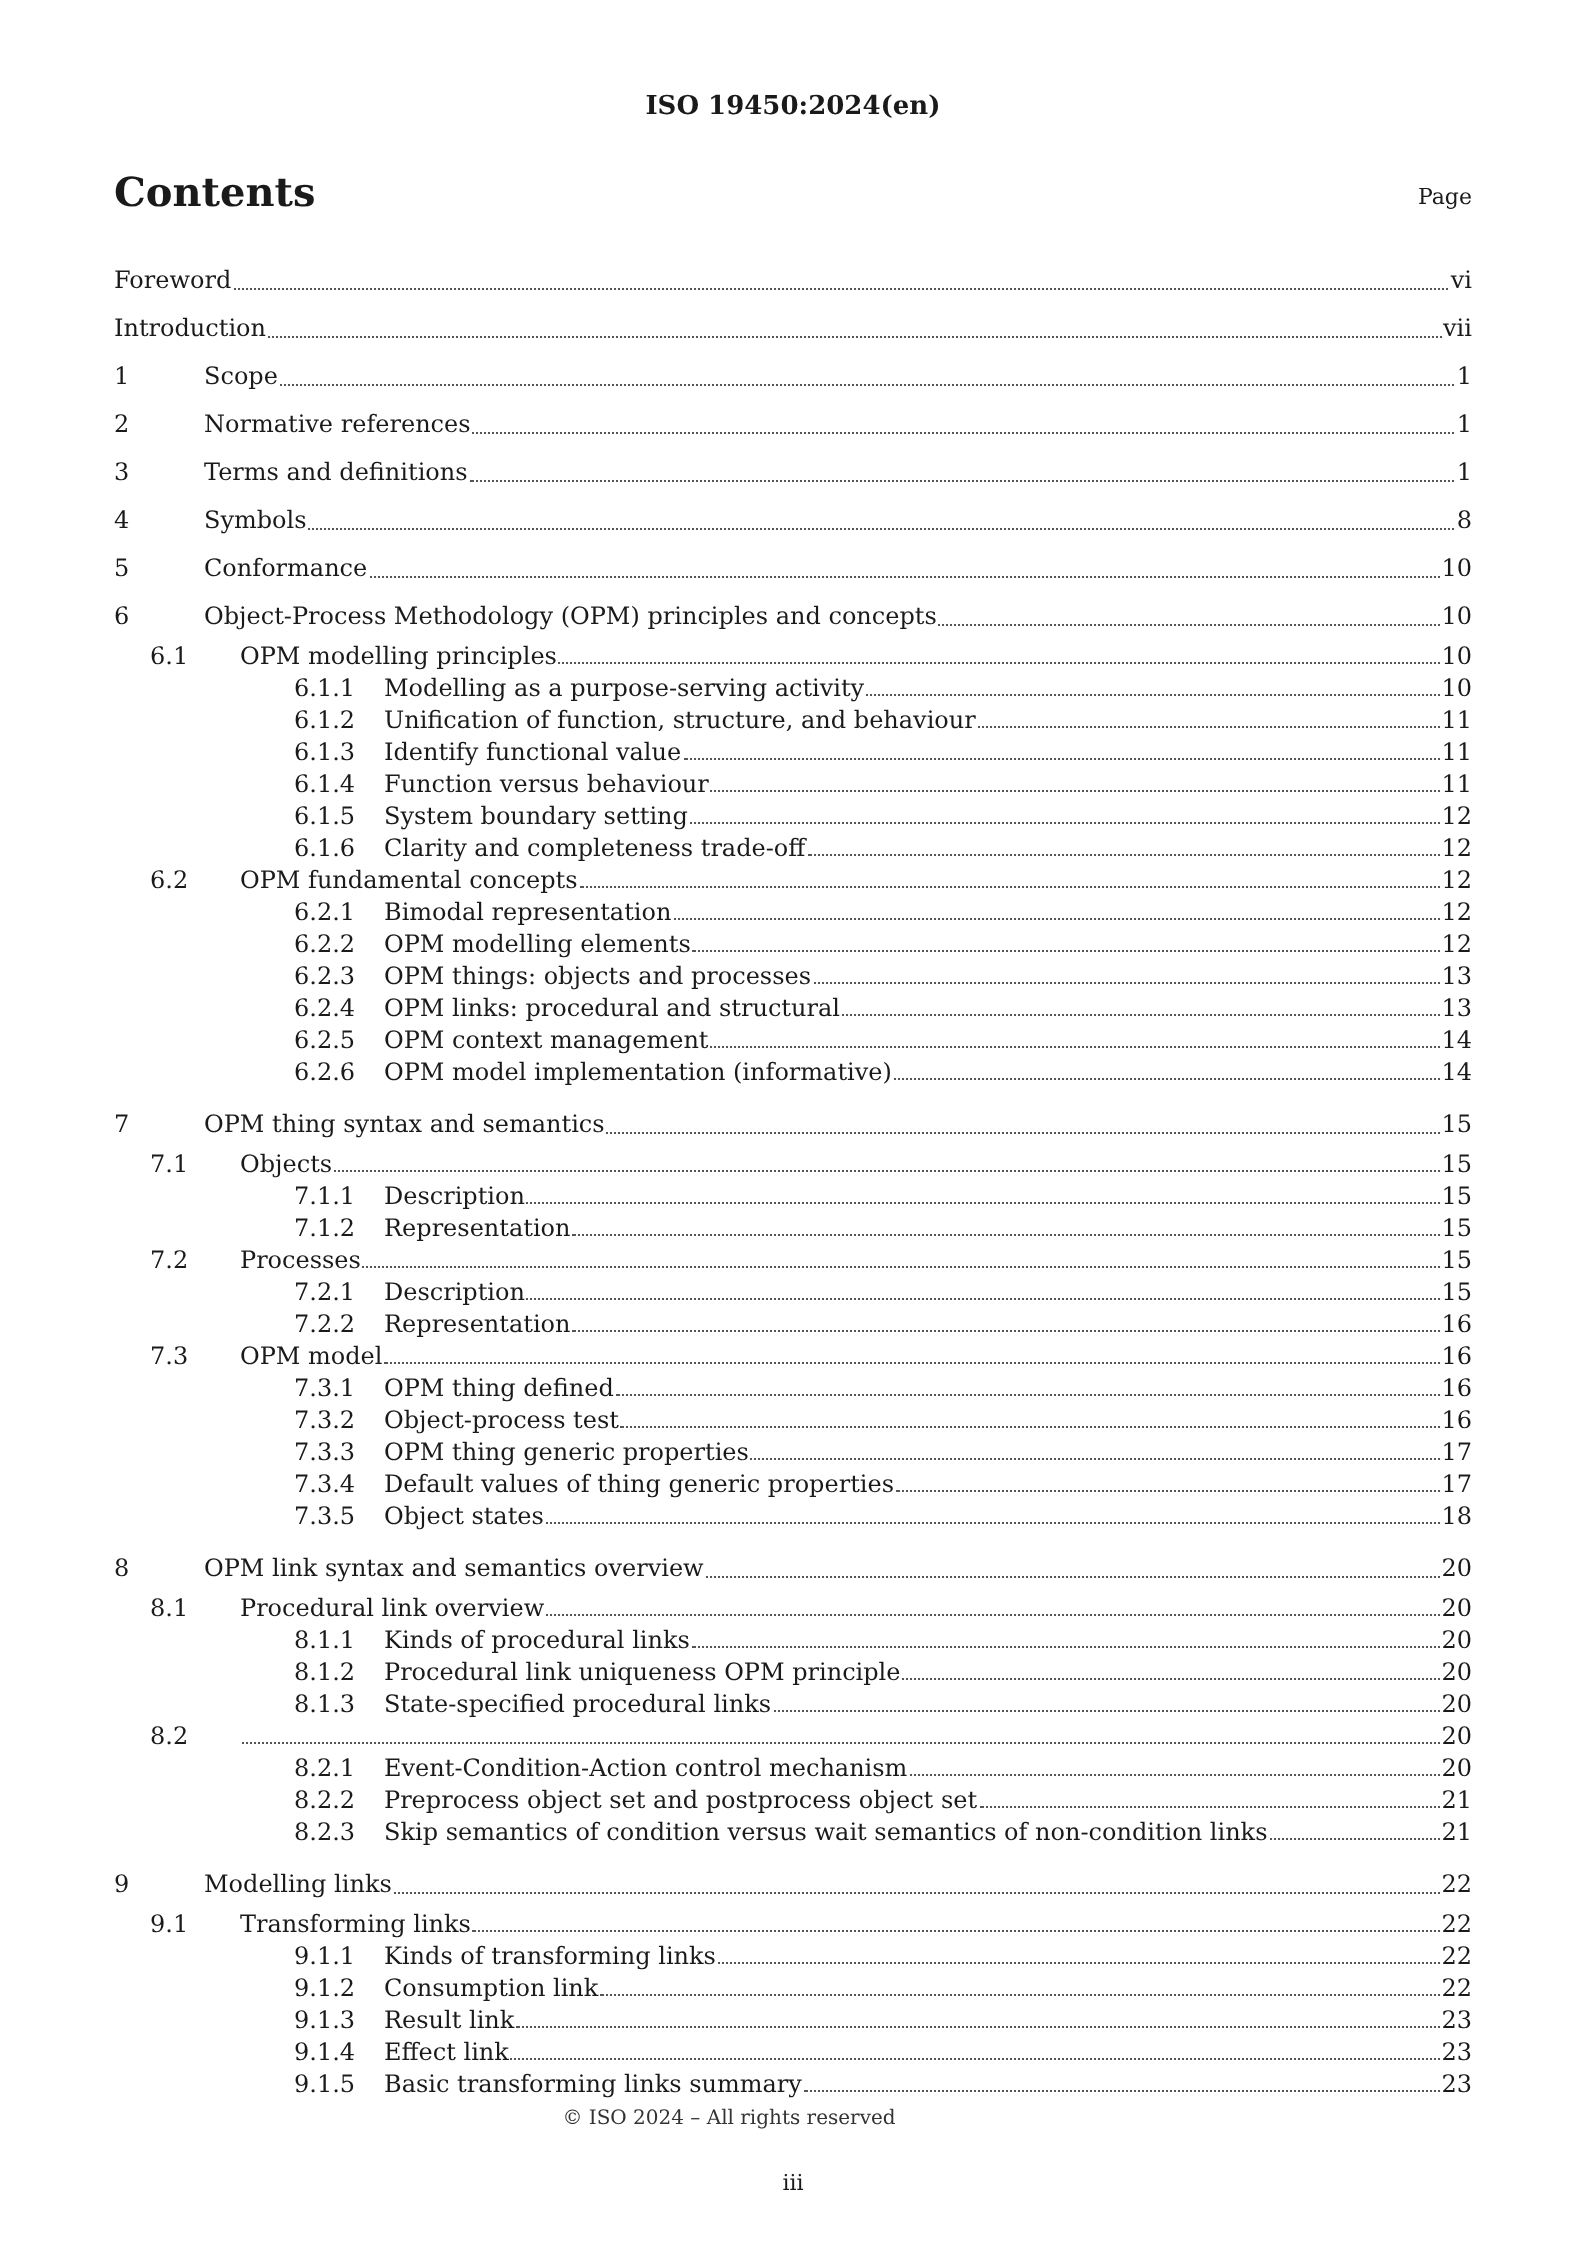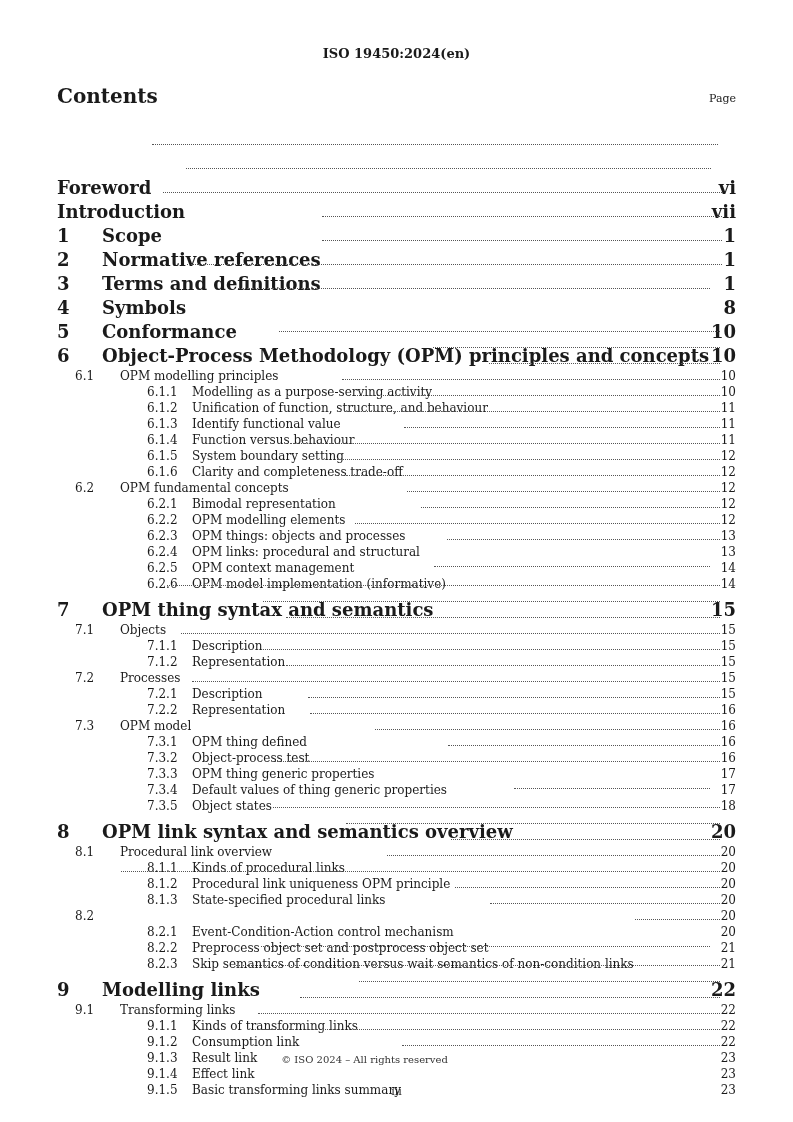--- a/index.html
+++ b/index.html
@@ -19,34 +19,34 @@
   .page-label {
     position: absolute; top: 92px; right: 57px; font-size: 11px;
   }
   .toc {
     position: absolute; top: 128px; left: 57px; width: 679px;
   }
   .row {
     display: flex; align-items: baseline; height: 16px; line-height: 16px;
     font-size: 12px; white-space: nowrap;
   }
-  .row.l1 { height: 24px; line-height: 24px; font-weight: bold; font-size: 18px; }
+  .row.l1 { height: 24px; line-height: 24px; font-weight: normal; font-size: 12px; }
   .row.l1.after-sub { margin-top: 6px; }
   .num { flex: 0 0 auto; }
   .l1 .num { width: 45px; }
   .l2 .num { width: 45px; margin-left: 18px; }
   .l3 .num { width: 45px; margin-left: 90px; }
   .title { flex: 0 0 auto; }
   .leader {
     flex: 1 1 auto; margin: 0 1px; height: 1px; align-self: flex-end;
     margin-bottom: 4px;
     border-bottom: 1px dotted #555;
   }
   .l1 .leader { margin-bottom: 7px; }
-  .pg { flex: 0 0 auto; text-align: right; margin-top: 48px; }
+  .pg { flex: 0 0 auto; text-align: right; }
   .copyright {
     position: absolute; top: 1054px; left: 0; width: 729px; text-align: center;
     font-size: 10px; color: #333;
   }
   .folio {
     position: absolute; top: 1085px; left: 0; width: 793px; text-align: center;
     font-size: 11px;
   }
 </style>
 </head>

